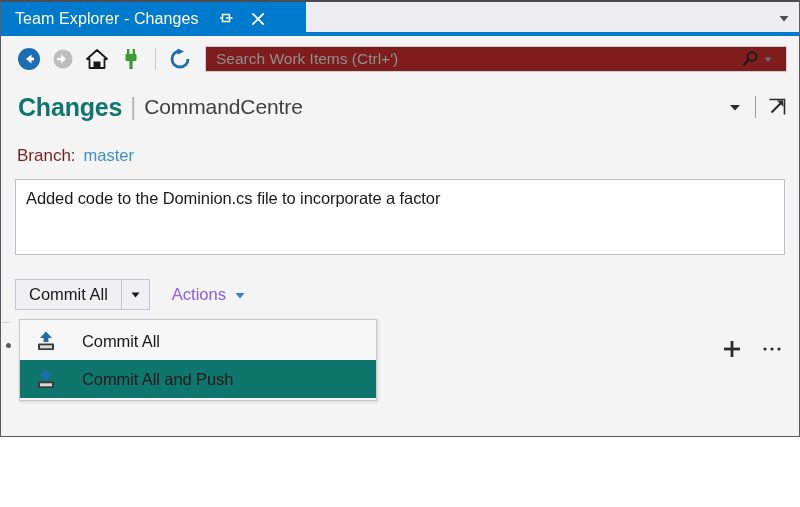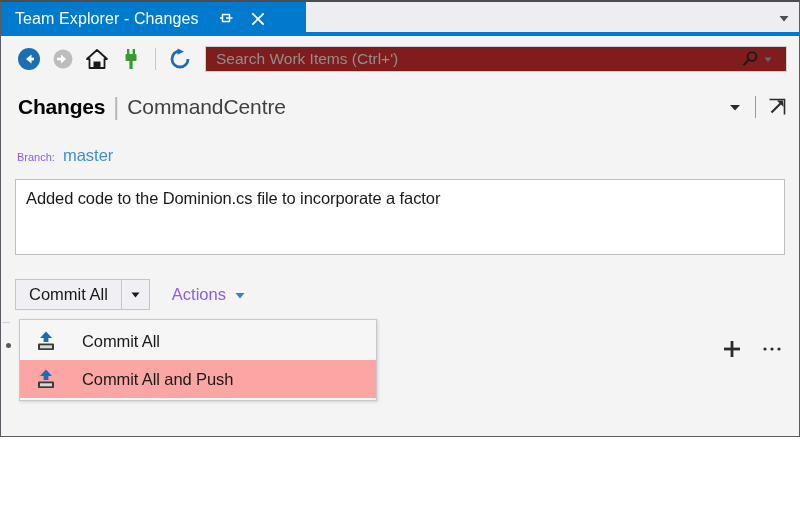--- a/index.html
+++ b/index.html
@@ -134,22 +134,22 @@
     position: absolute;
     left: 1px; top: 80px;
     width: 797px;
     height: 50px;
     display: flex;
     align-items: center;
     box-sizing: border-box;
     padding: 0 10px 0 16px;
   }
   .ph-title {
-    font-size: 21px;
-    color: #000000;
+    font-size: 25px;
+    color: #0f766e;
     font-weight: bold;
     letter-spacing: -0.2px;
   }
   .ph-pipe {
     color: #b5b5b5;
     font-size: 23px;
     margin: 0 8px;
     font-weight: normal;
   }
   .ph-sub {
@@ -173,22 +173,22 @@
   }
 
   
   .branchrow {
     position: absolute;
     left: 16px; top: 144px;
     display: flex;
     align-items: baseline;
   }
   .branch-label {
-    font-size: 11px;
-    color: #8b5cf6;
+    font-size: 17px;
+    color: #7f1d1d;
   }
   .branch-value {
     font-size: 16.5px;
     color: #3f8fd1;
     margin-left: 8px;
   }
 
   
   .msgbox {
     position: absolute;
@@ -301,21 +301,21 @@
     z-index: 40;
   }
   .menuitem {
     height: 38px;
     display: flex;
     align-items: center;
     padding: 0 8px;
     box-sizing: border-box;
   }
   .menuitem.selected {
-    background: #fca5a5;
+    background: #0f766e;
   }
   .menu-icon {
     width: 36px;
     height: 24px;
     flex: 0 0 auto;
     display: flex;
     align-items: center;
     justify-content: center;
   }
   .menu-label {

